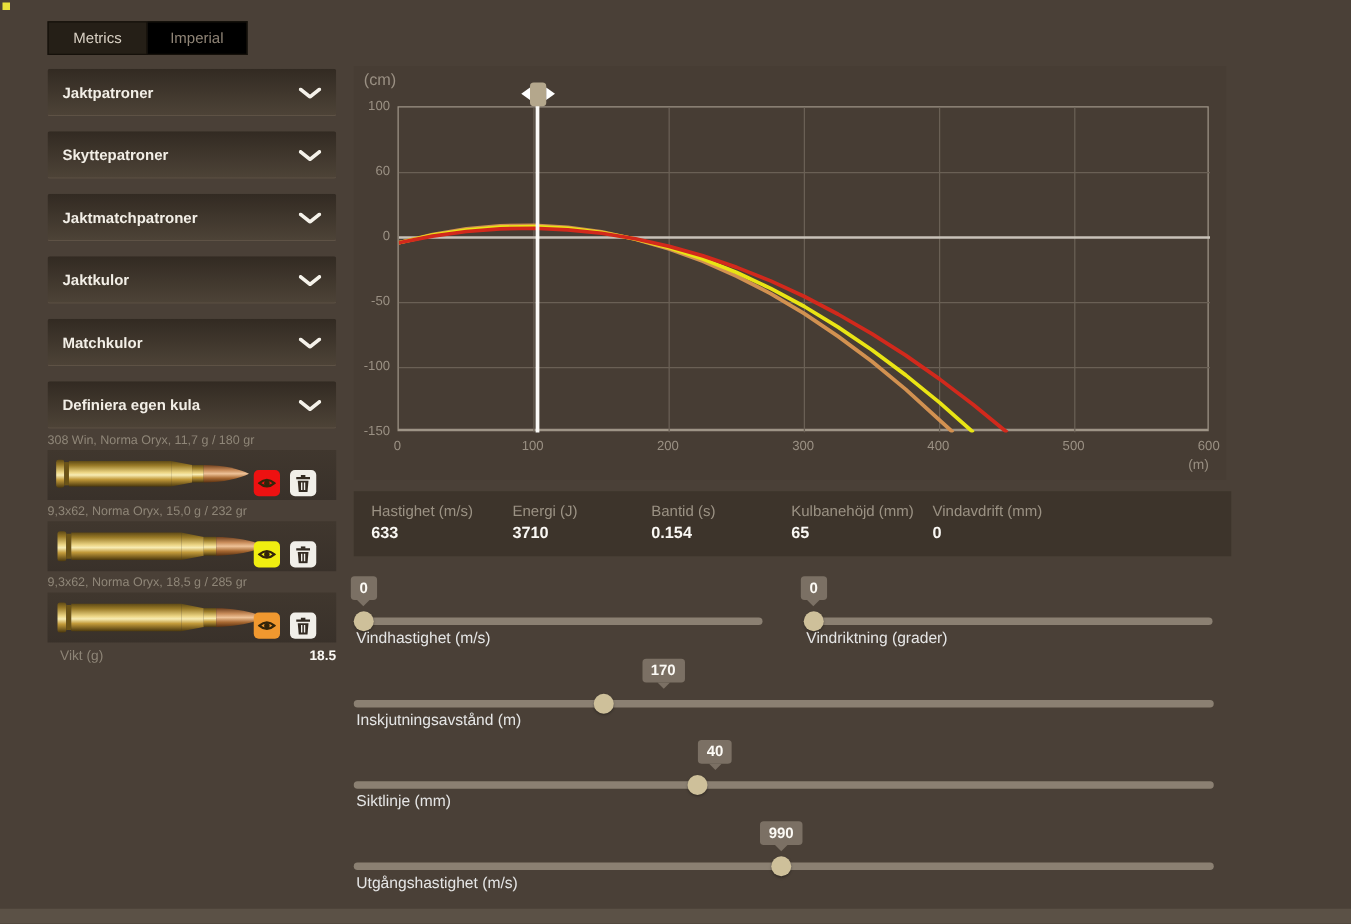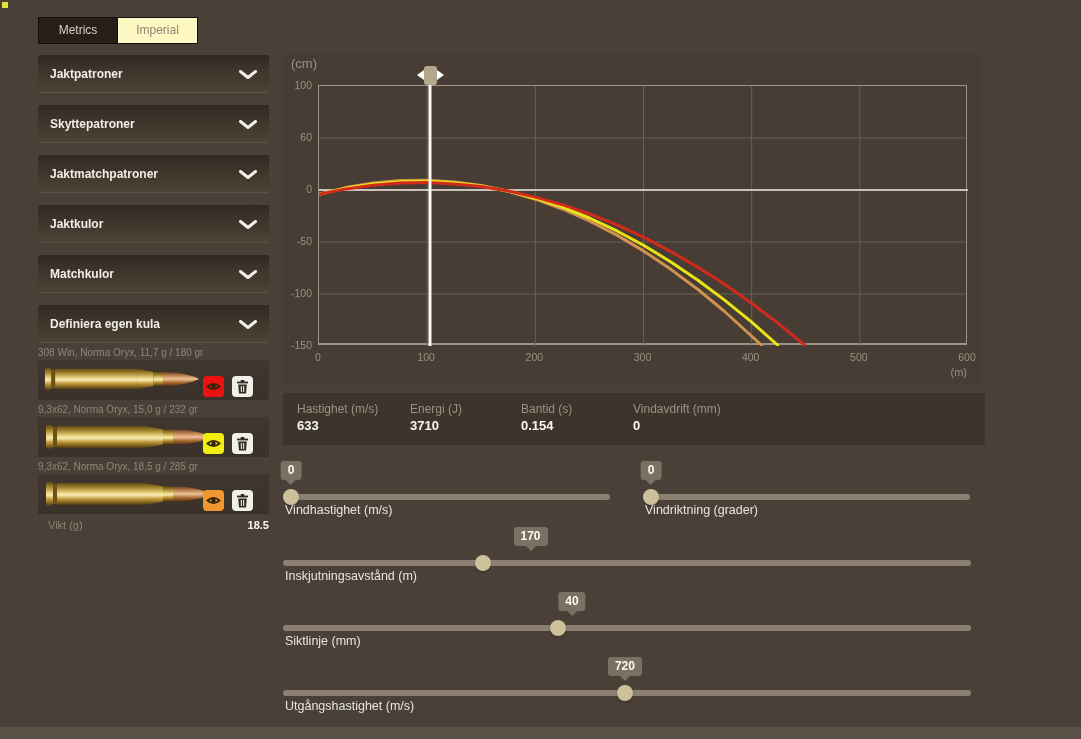--- a/index.html
+++ b/index.html
@@ -12,21 +12,21 @@
   }
   .corner-dot { position:absolute; left:2px; top:2px; width:6px; height:6px; background:#e9e23b; }
 
   
   .tabs { position:absolute; left:38px; top:17px; display:flex; }
   .tab {
     width:80px; height:27px; line-height:25px; text-align:center;
     font-size:12px; border:1px solid #15100a; cursor:pointer;
   }
   .tab.active { background:#251f17; color:#d9d1c4; }
-  .tab.inactive { background:#fef9c3; color:#8f8476; border-left:none; }
+  .tab.inactive { background:#000000; color:#8f8476; border-left:none; }
 
   
   .acc {
     position:absolute; left:38px; width:231px; height:38px;
     background:linear-gradient(180deg,#322a22 0%, #4d4337 100%);
     border-bottom:1px solid #5e5245; border-radius:2px;
     font-size:12px; font-weight:bold; color:#f2eee6;
     line-height:38px; padding-left:12px; cursor:pointer;
   }
   .acc .chev { position:absolute; right:12px; top:15px; }
@@ -293,20 +293,24 @@
     </div>
   <div class="ro-col">
       <div class="ro-label">Energi  (J)</div>
       <div class="ro-value">3710</div>
     </div>
   <div class="ro-col">
       <div class="ro-label">Bantid  (s)</div>
       <div class="ro-value">0.154</div>
     </div>
   <div class="ro-col">
+      <div class="ro-label">Kulbanehöjd  (mm)</div>
+      <div class="ro-value">65</div>
+    </div>
+  <div class="ro-col">
       <div class="ro-label">Vindavdrift  (mm)</div>
       <div class="ro-value">0</div>
     </div>
 </div>
 
 <div class="slider" style="left:283px;top:461px;width:327px">
   <div class="badge" style="left: 8px;"><span>0</span></div>
   <div class="track"></div>
   <div class="knob" style="left: 0px;"></div>
   <div class="slabel">Vindhastighet (m/s)</div>
@@ -323,19 +327,19 @@
   <div class="knob" style="left: 191.52px;"></div>
   <div class="slabel">Inskjutningsavstånd (m)</div>
 </div>
 <div class="slider" style="left:283px;top:592px;width:688px">
   <div class="badge" style="left: 289px;"><span>40</span></div>
   <div class="track"></div>
   <div class="knob" style="left: 267.2px;"></div>
   <div class="slabel">Siktlinje (mm)</div>
 </div>
 <div class="slider" style="left:283px;top:657px;width:688px">
-  <div class="badge" style="left: 341.936px;"><span>720</span></div>
+  <div class="badge" style="left: 341.936px;"><span>990</span></div>
   <div class="track"></div>
   <div class="knob" style="left: 333.936px;"></div>
   <div class="slabel">Utgångshastighet (m/s)</div>
 </div>
 
 <div class="bottom-strip"></div>
 
 </body></html>

